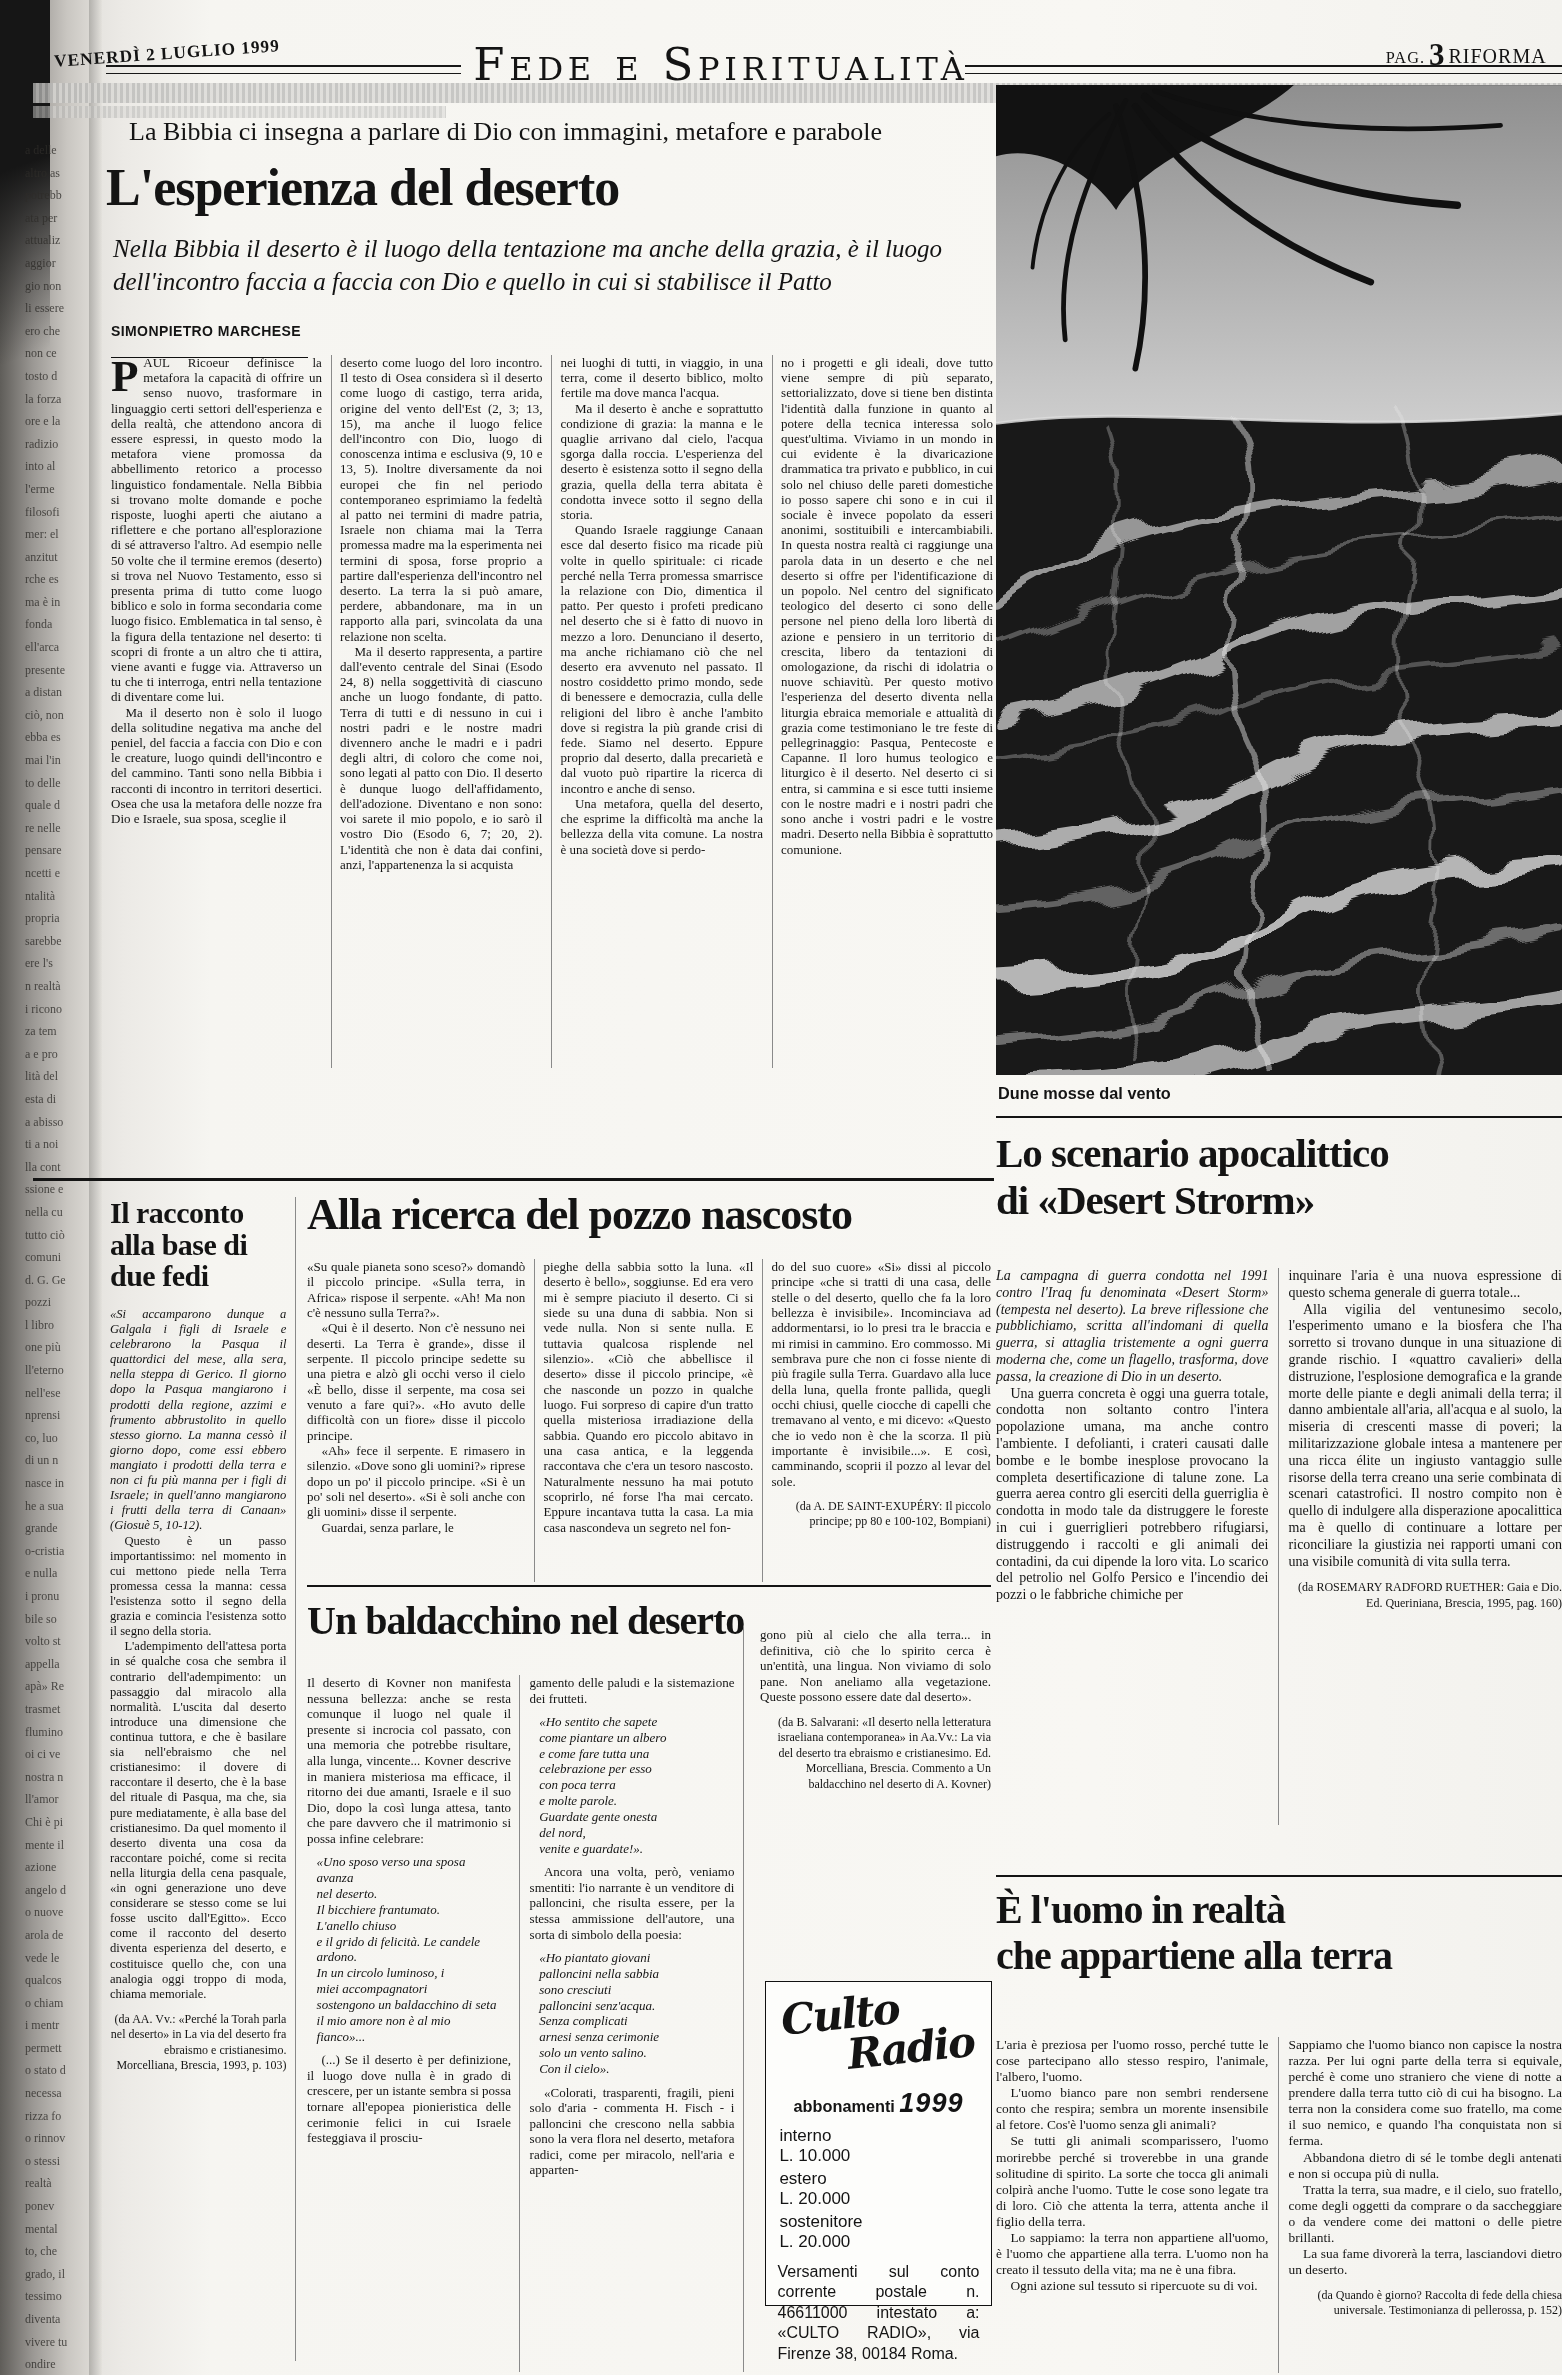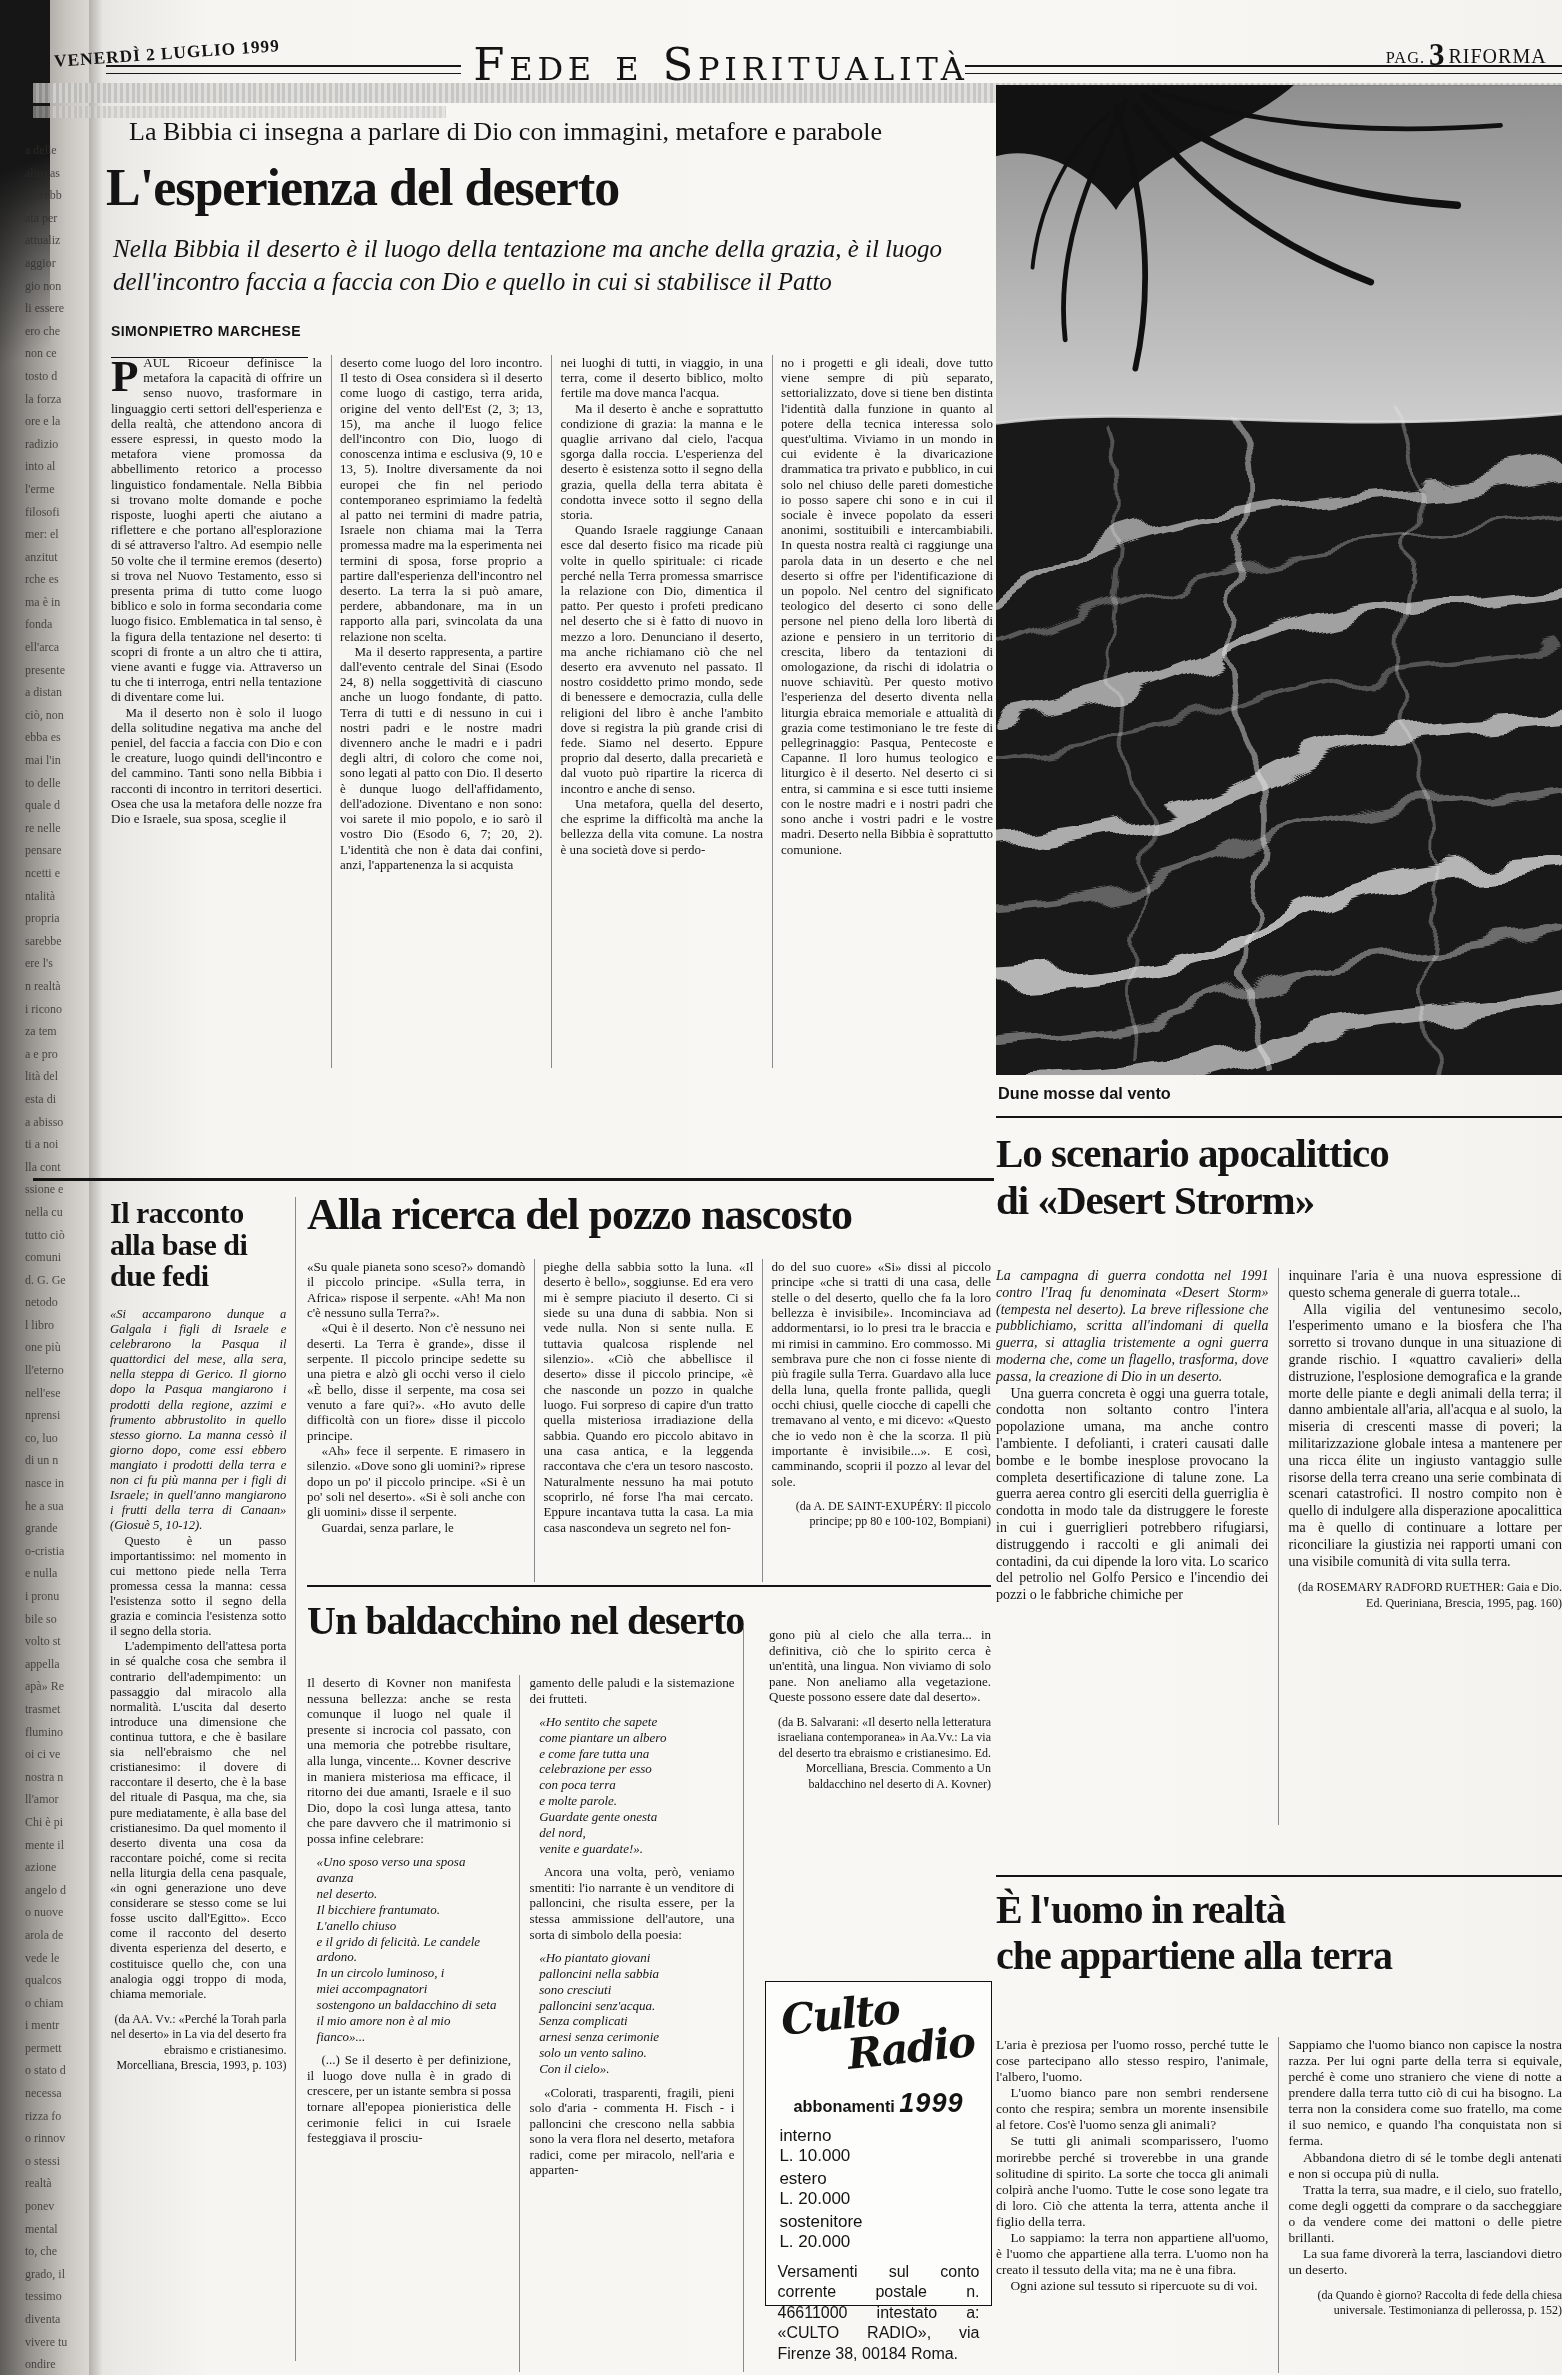--- a/index.html
+++ b/index.html
@@ -72,21 +72,21 @@
   .pcol{width:33.33%;box-sizing:border-box;padding:0 8.6px;overflow:hidden;text-align:justify;font-size:13px;line-height:1.18;}
   .pcol:first-child{padding-left:0;}
   .pcol:not(:last-child){border-right:1px solid #8a8a8a;}
   .pcol:last-child{padding-right:0;}
   
   .bald-rule{position:absolute;left:307px;top:1585px;width:684px;border-top:2.9px solid #141414;}
   .bald-title{position:absolute;left:307px;top:1597px;width:452px;font-size:40px;font-weight:bold;letter-spacing:-1px;}
   .bald-col{position:absolute;box-sizing:border-box;overflow:hidden;text-align:justify;font-size:13px;line-height:1.2;}
   .bald-c1{left:307px;top:1675px;width:213px;height:697px;padding-right:8px;border-right:1px solid #8a8a8a;}
   .bald-c2{left:521px;top:1675px;width:223px;height:697px;padding:0 8.6px;border-right:1px solid #8a8a8a;}
-  .bald-c3{left:744px;top:1627px;width:248px;height:350px;padding-left:25px;border-left:1px solid #8a8a8a;margin-left:-1px;}
+  .bald-c3{left:744px;top:1627px;width:248px;height:350px;padding-left:16px;border-left:1px solid #8a8a8a;margin-left:-1px;}
   
   .ad{position:absolute;left:765px;top:1981px;width:227px;height:325px;box-sizing:border-box;
       border:1.9px solid #111;background:#fdfdfb;padding:7.7px 11.5px;font-family:"Liberation Sans",sans-serif;}
   .ad-logo1,.ad-logo2{font-family:"DejaVu Serif",serif;font-style:italic;font-weight:bold;letter-spacing:-1.9px;}
   .ad-logo1{display:inline-block;font-size:42px;transform:rotate(-6deg);margin-left:3.8px;}
   .ad-logo2{display:block;font-size:42px;transform:rotate(-6deg);text-align:right;margin:-11.5px 5.8px 0 0;}
   .ad-sub{text-align:center;margin-top:11.5px;}
   .ad-sub .lbl{font-weight:bold;font-size:16.3px;}
   .ad-sub .yr{font-weight:bold;font-size:27px;font-style:italic;letter-spacing:1px;margin-top:48px;}
   .ad-rows{margin-top:7.7px;}
@@ -151,21 +151,21 @@
         <p class="para">lità del</p>
         <p class="para">esta di</p>
         <p class="para">a abisso</p>
         <p class="para">ti a noi</p>
         <p class="para">lla cont</p>
         <p class="para">ssione e</p>
         <p class="para">nella cu</p>
         <p class="para">tutto ciò</p>
         <p class="para">comuni</p>
         <p class="para">d. G. Ge</p>
-        <p class="para">netodo</p>
+        <p class="para">pozzi</p>
         <p class="para">l libro</p>
         <p class="para">one più</p>
         <p class="para">ll'eterno</p>
         <p class="para">nell'ese</p>
         <p class="para">nprensi</p>
         <p class="para">co, luo</p>
         <p class="para">di un n</p>
         <p class="para">nasce in</p>
         <p class="para">he a sua</p>
         <p class="para">grande</p>

